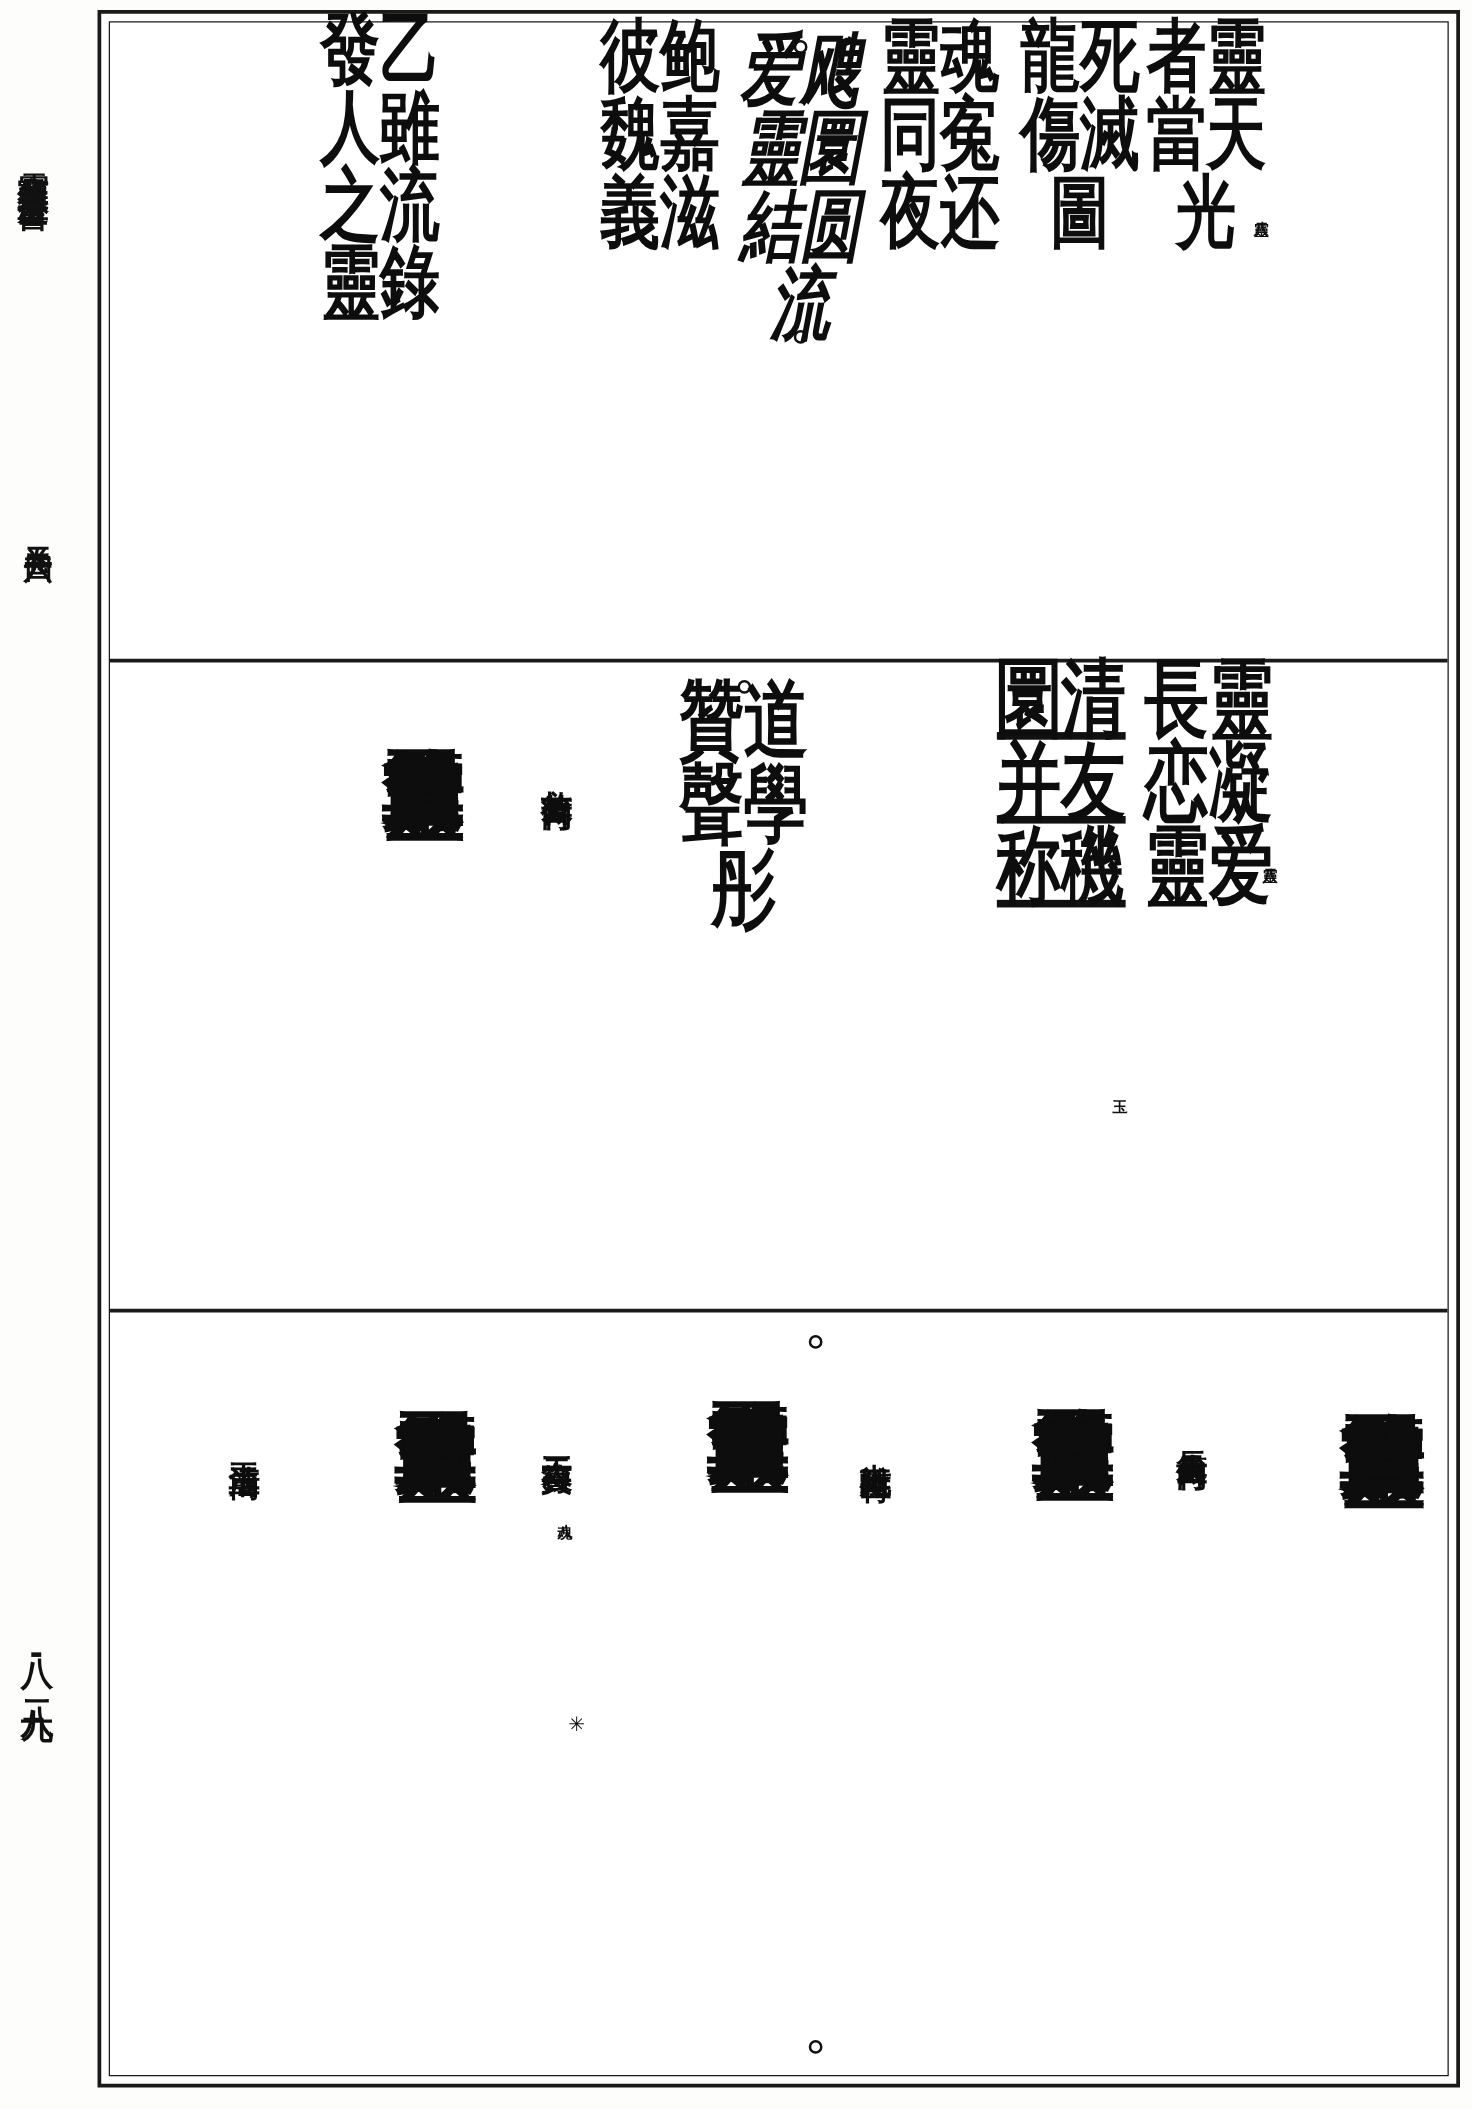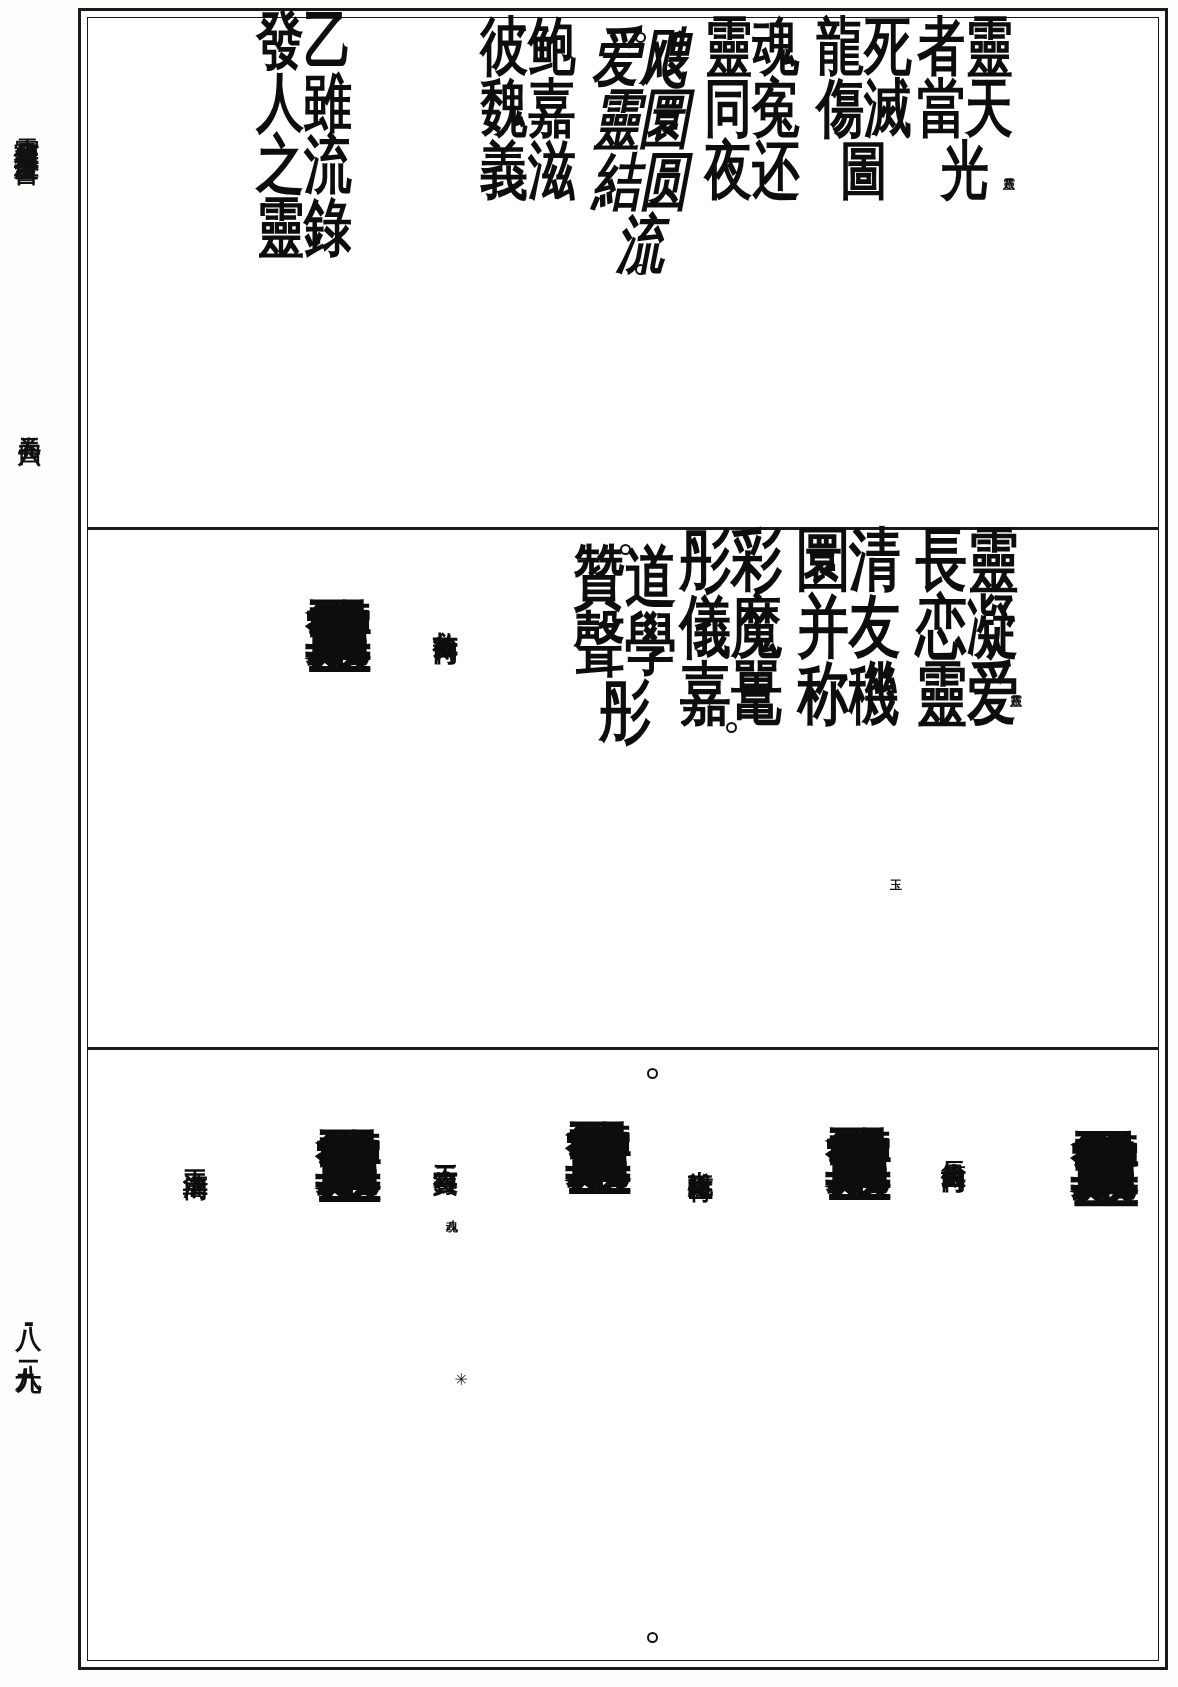--- a/index.html
+++ b/index.html
@@ -215,31 +215,27 @@
       </div>
 
       <div class="band band-2">
 
 
         <div class="col" style="right: 132px; width: 118px;">
           <div class="glyph">長靈恋凝靈爱</div>
           <div class="minilabel" style="right: 4px; top: 155px;">靈八</div>
         </div>
 
-        <div class="col" style="right: 250px; width: 118px;">
+        <div class="col" style="right: 250px; width: 118px; text-decoration: underline;">
           <div class="glyph">圜清并友称穖</div>
           <div class="minilabel" style="right: 6px; top: 340px;">玉</div>
         </div>
 
-        <div class="col" style="right: 368px; width: 118px;">
-          <div class="glyph">彤彩儀魔嘉鼍</div>
-          <div class="ring" style="position: static; margin-top: 6px;"></div>
-        </div>
-
-        <div class="col" style="right: 474px; width: 118px; align-items: center;">
+
+        <div class="col" style="right: 504px; width: 118px; align-items: center;">
           <div class="ring" style="position: static; margin-bottom: 6px;"></div>
           <div class="glyph">贊道聲學彤</div>
         </div>
 
         <div class="label" style="right: 700px; top: 82px; height: 170px;">救苦簡内符</div>
 
         <div class="talisman" style="right: 790px; top: 40px; width: 150px; height: 420px; font-size: 58px;">靈靈三天玉清靈寶玉簡</div>
 
       </div>
 

